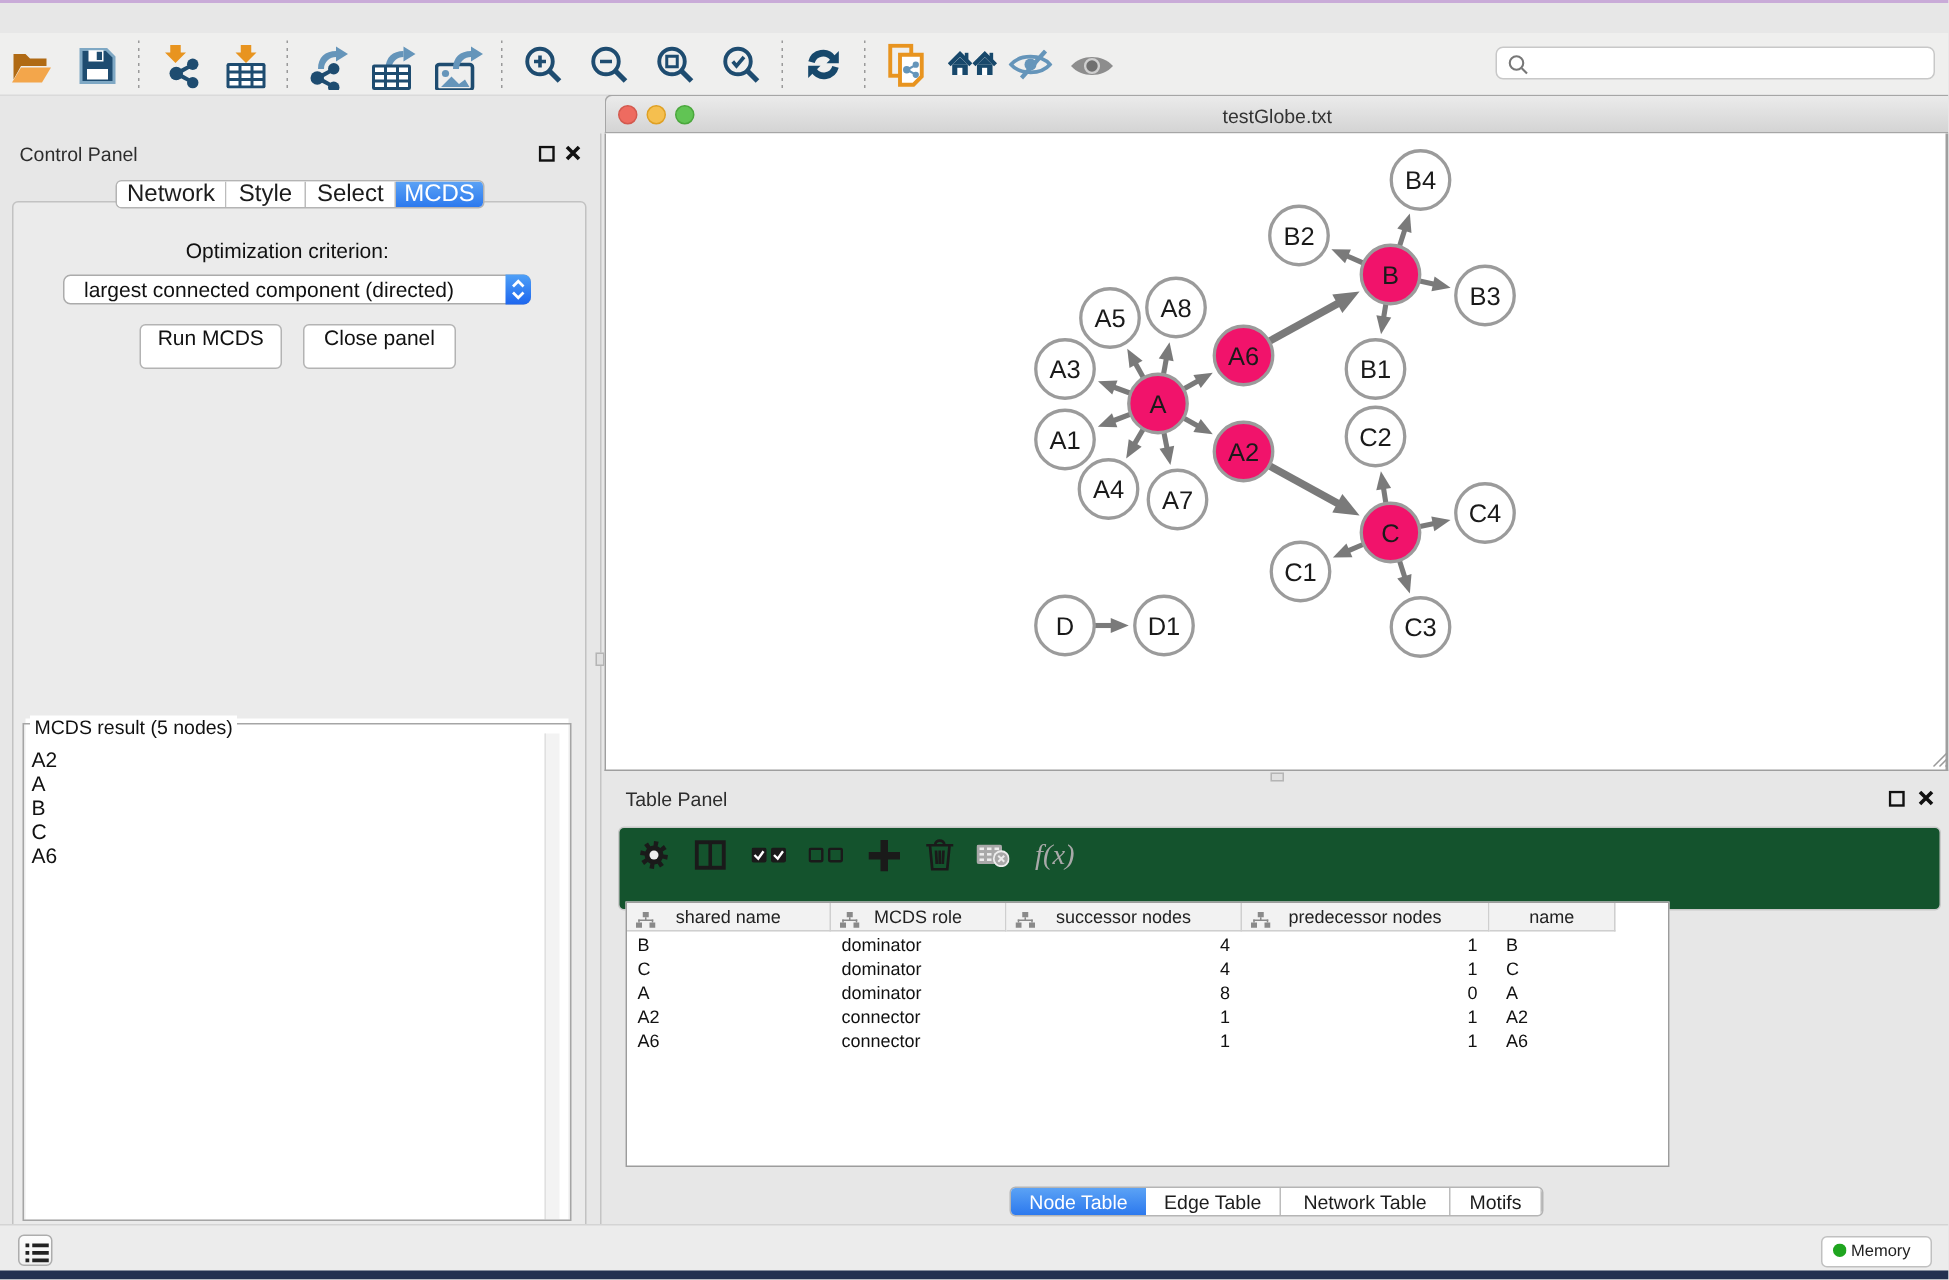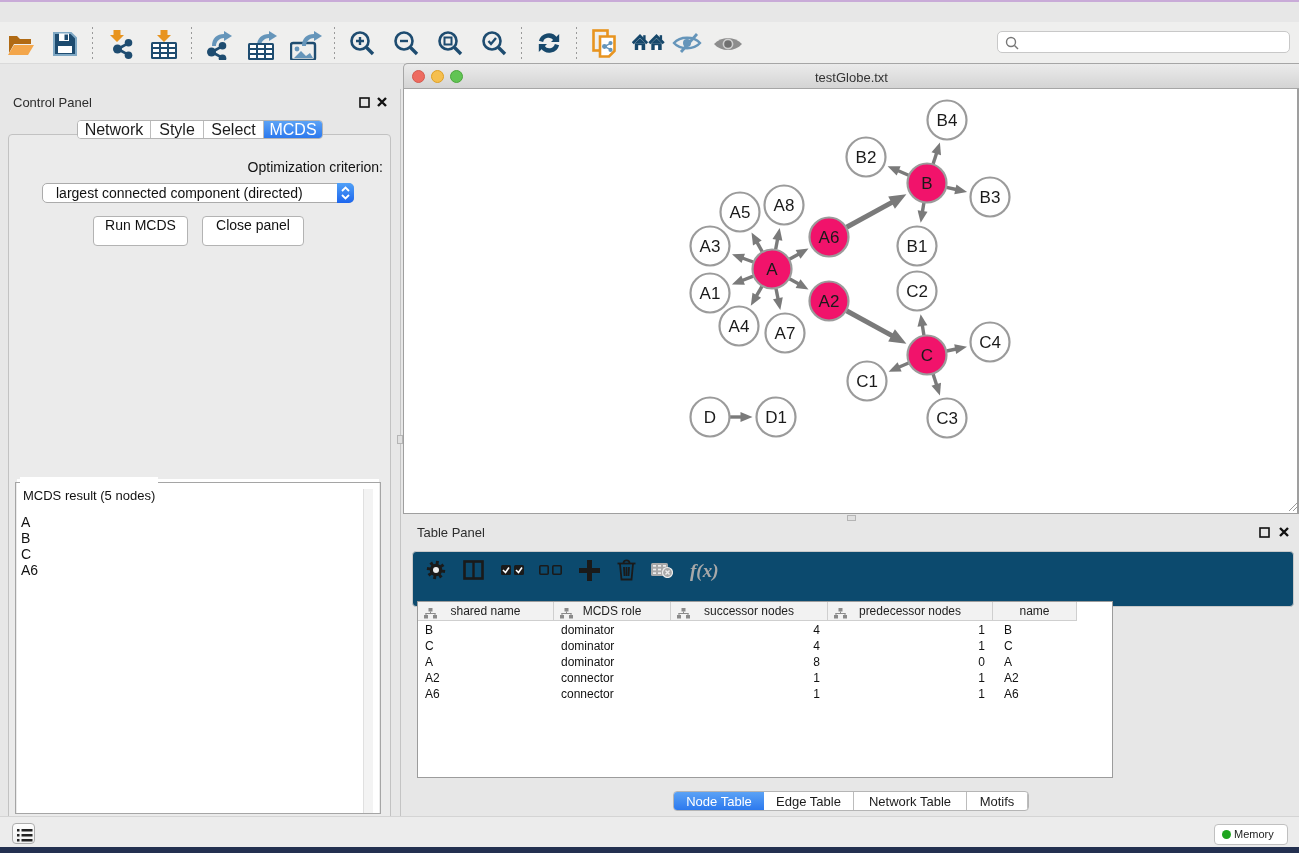--- a/index.html
+++ b/index.html
@@ -17,41 +17,41 @@
 .tsep { position:absolute; top:5px; height:32px; width:1px; background-image:repeating-linear-gradient(#9a9a9a 0 2px, transparent 2px 5px); }
 #searchbox { position:absolute; left:997px; top:9px; width:293px; height:22px; background:#fff; border:1px solid #c8c8c8; border-radius:5px; }
 
 
 #cpanel { left:0; top:65px; width:401px; height:751px; background:#e7e7e7; border-right:1px solid #c4c4c4;margin-top:24px; }
 #cpanel .ptitle { position:absolute; left:13px; top:6px; font-size:13px; color:#2d2d2d; }
 #cp-body { position:absolute; left:8px; top:45px; width:383px; height:691px; background:#ebebeb; border:1px solid #c2c2c2; border-radius:4px; }
 #tabs { position:absolute; left:77px; top:31px; height:19px; display:flex; border:1px solid #b4b4b4; border-radius:4px; background:#fff; overflow:hidden; z-index:3; }
 #tabs .tab { font-size:16px; color:#1c1c1c; text-align:center; line-height:17px; border-right:1px solid #bcbcbc; background:#fff; }
 #tabs .tab.sel { background:linear-gradient(#5ba2f5,#2c79ee); color:#fff; border-right:none; }
-.optlabel { position:absolute; left:0; width:383px; top:70px; text-align:right; font-size:14px; color:#111; }
+.optlabel { position:absolute; left:0; width:383px; top:70px; text-align:center; font-size:14px; color:#111; }
 #dropdown { position:absolute; left:42px; top:94px; width:312px; height:20px; background:#fff; border:1px solid #ababab; border-radius:5px; font-size:14px; color:#111; line-height:18px; padding-left:13px; }
 #dd-step { position:absolute; right:-1px; top:-1px; width:17px; height:20px; border-radius:0 5px 5px 0; background:linear-gradient(#4fa0f7,#1d66ee); }
 .btn { position:absolute; top:127px; height:30px; background:#fff; border:1px solid #b3b3b3; border-radius:4px; font-size:14px; color:#111; text-align:center; line-height:17px; }
 #fieldset { position:absolute; left:16px; top:394px; width:366px; height:332px; }
-#fieldset .legend { position:absolute; left:4px; top:-6px; background:#fff; z-index:4; padding:11px 3px; font-size:13px; color:#111; }
+#fieldset .legend { position:absolute; left:4px; top:-6px; background:#fff; z-index:4; padding:0 3px; font-size:13px; color:#111; }
 #listbox { position:absolute; left:1px; top:-4px; width:362px; height:334px; background:#fff; font-size:14px; color:#111; padding-top:19px; }
 #listbox .li { padding-left:4px; height:16px; line-height:16px; }
 #lb-scroll { position:absolute; right:6px; top:10px; width:10px; height:324px; background:#f3f3f3; border-left:1px solid #e0e0e0; }
 
 
 #netwin { left:403px; top:63px; width:896px; height:452px; }
 #net-tb { position:absolute; left:0; top:0; width:896px; height:26px; background:linear-gradient(#ebebeb,#d4d4d4); border:1px solid #a6a6a6; border-right:none; border-radius:5px 0 0 0; }
 #net-title { position:absolute; left:0; right:0; top:6px; text-align:center; font-size:13px; color:#333; }
 #net-canvas { position:absolute; left:0; top:26px; width:896px; height:425px; background:#fff; border-left:1px solid #9f9f9f; border-bottom:1px solid #9f9f9f; border-right:2px solid #9f9f9f; }
 #net-canvas svg text { font-size:17px; fill:#1a1a1a; font-family:"Liberation Sans",sans-serif; }
 
 
 #tpanel { left:404px; top:521px; width:895px; height:295px; background:#e7e7e7; }
 #tpanel .ptitle { position:absolute; left:13px; top:4px; font-size:13px; color:#2d2d2d; }
-#t-toolbar { position:absolute; left:8px; top:30px; width:882px; height:56px; background:#0c4a6e; border:1px solid #c9c9c9; border-radius:4px;font-weight:bold; }
+#t-toolbar { position:absolute; left:8px; top:30px; width:882px; height:56px; background:#14532d; border:1px solid #c9c9c9; border-radius:4px; }
 #t-table { position:absolute; left:13px; top:80px; width:696px; height:177px; background:#fff; border:1px solid #9c9c9c; }
 .thead { position:absolute; top:0; height:19px; background:#f2f2f2; border-right:1px solid #cfcfcf; border-bottom:1px solid #cfcfcf; font-size:12px; color:#222; text-align:center; line-height:18px; }
 .trow { position:absolute; height:16px; font-size:12px; color:#111; line-height:16px; }
 
 
 #btabs { left:673px; top:791px; height:20px; display:flex; border:1px solid #b5b5b5; border-radius:4px; background:#fff; overflow:hidden; }
 #btabs .tab { font-size:13px; color:#1c1c1c; text-align:center; line-height:19px; border-right:1px solid #bcbcbc; }
 #btabs .tab.sel { background:linear-gradient(#5ba2f5,#2c79ee); color:#fff; border-right:none; }
 #statusbar { left:0; top:816px; width:1299px; height:31px; background:#ececec; border-top:1px solid #d4d4d4; }
 #listbtn { position:absolute; left:12px; top:6px; width:23px; height:21px; background:linear-gradient(#fdfdfd,#f0f0f0); border:1px solid #adadad; border-radius:4px; }

